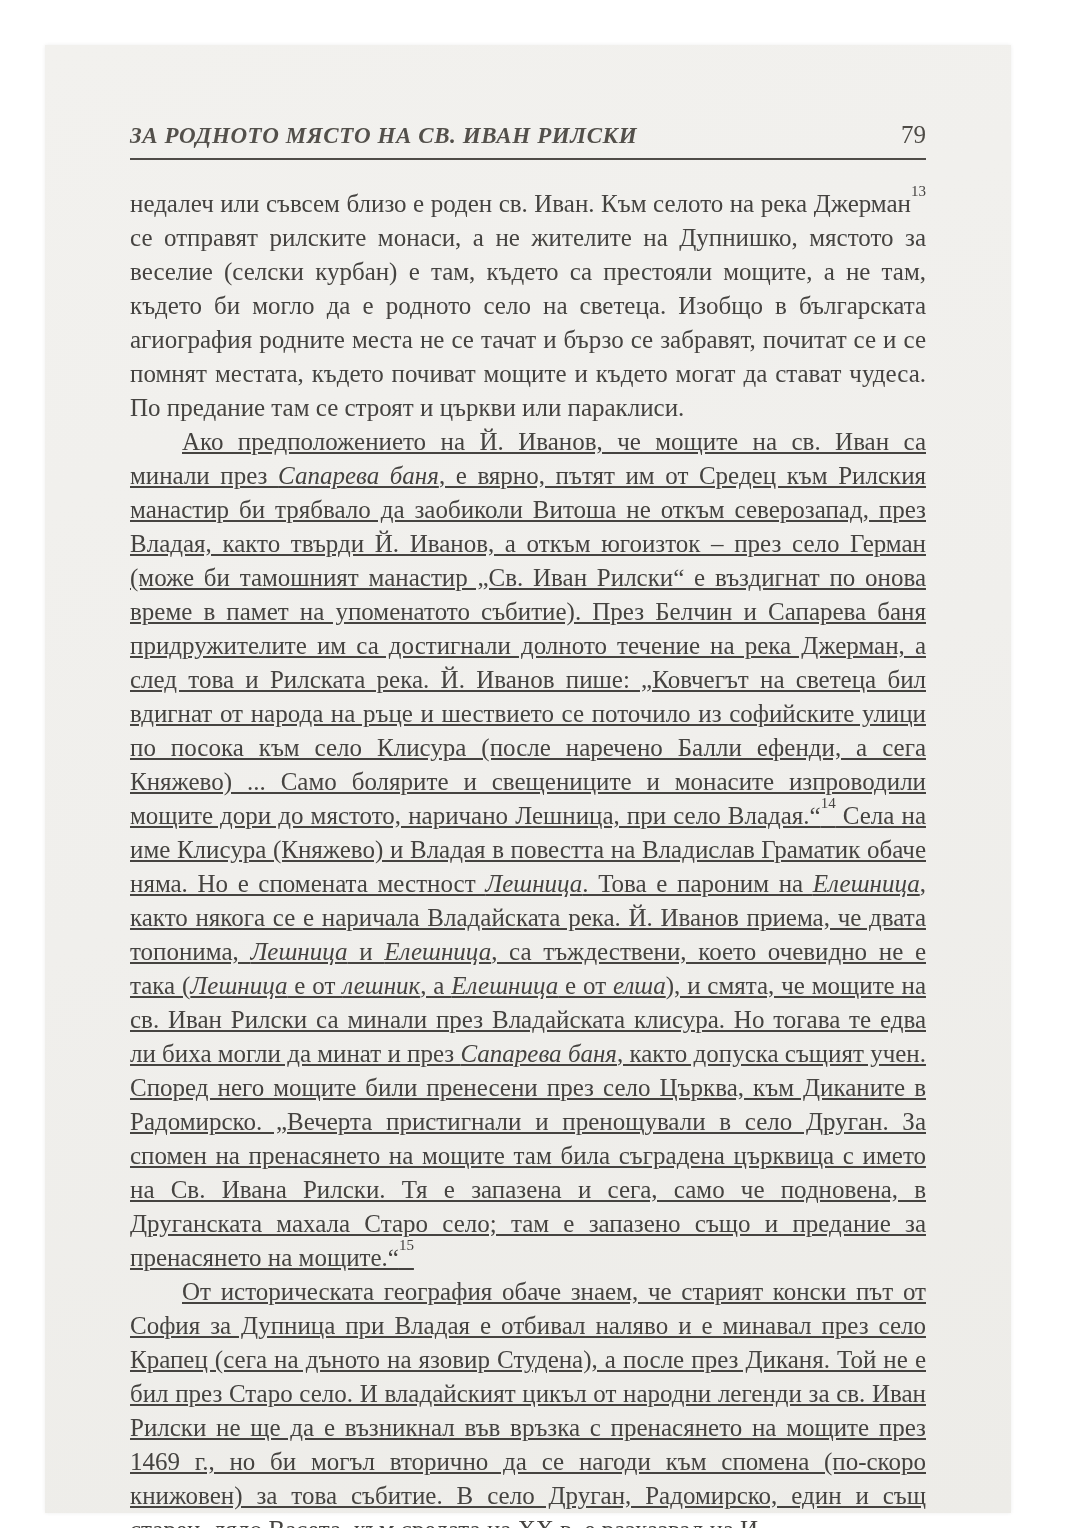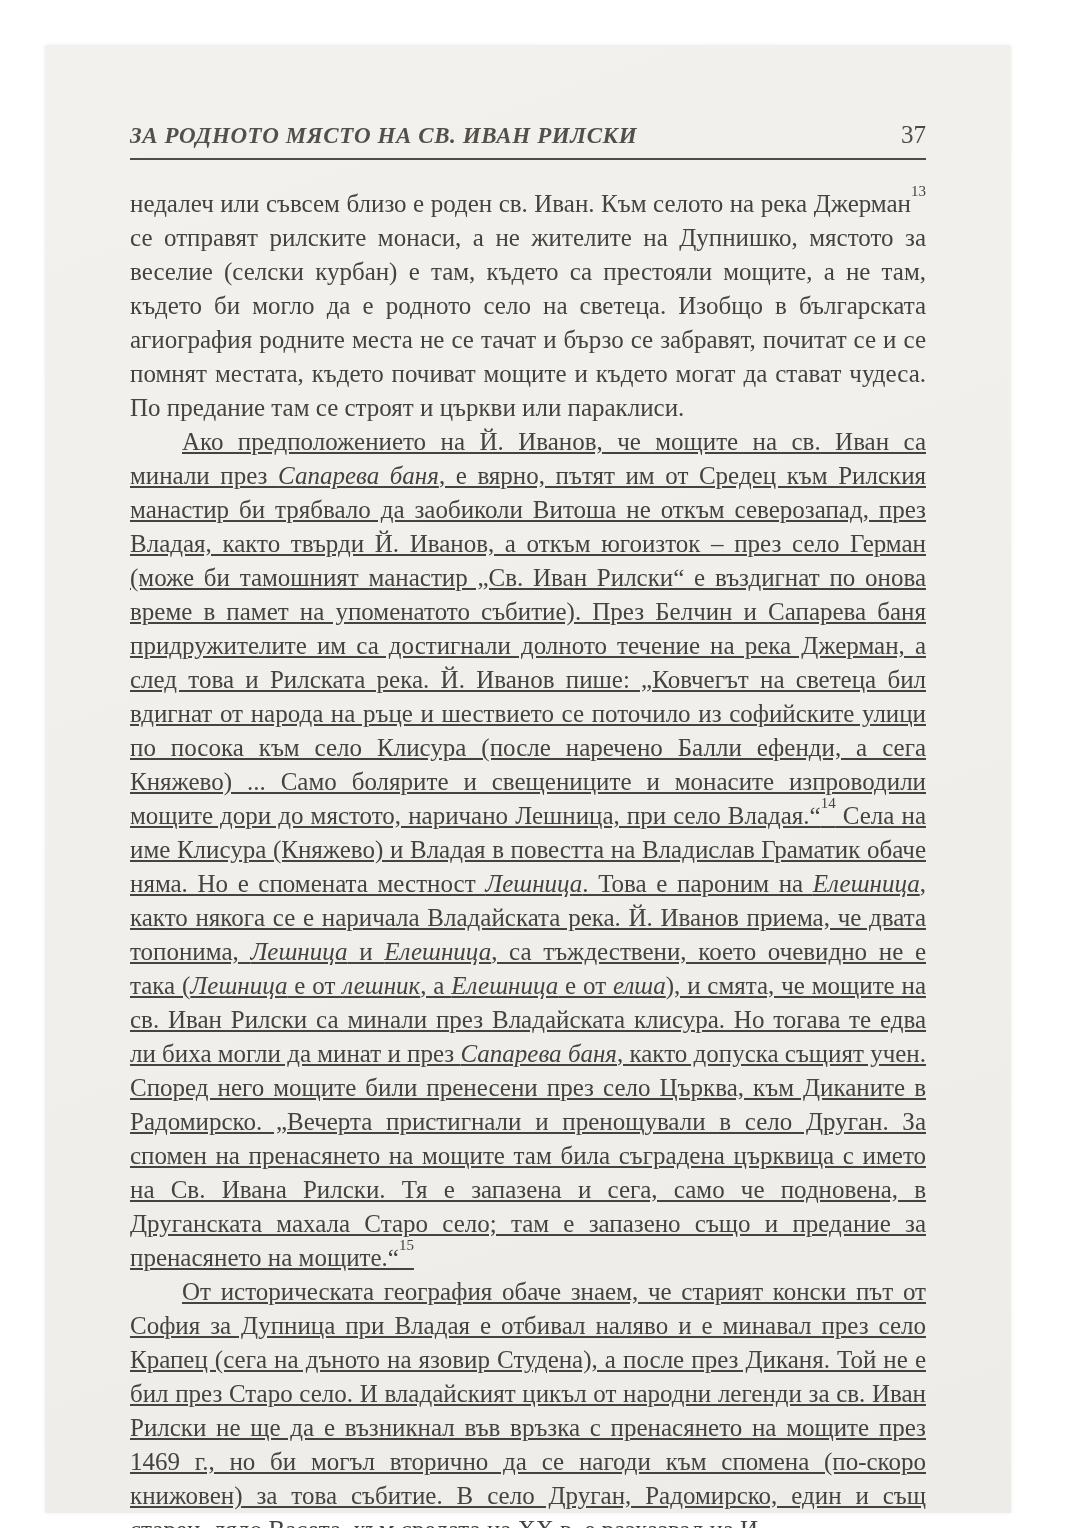--- a/index.html
+++ b/index.html
@@ -61,21 +61,21 @@
   }
   .body-text i { font-style: italic; }
 </style>
 </head>
 <body>
 
 <div class="scan-page">
   <div class="page-inner">
     <div class="running-header">
       <span class="rh-title">ЗА РОДНОТО МЯСТО НА СВ. ИВАН РИЛСКИ</span>
-      <span class="rh-num">37</span>
+      <span class="rh-num">79</span>
     </div>
     <div class="header-rule"></div>
     <div class="body-text">
         <p class="para"><span>недалеч или съвсем близо е роден св. Иван. Към селото на река Джерман</span><sup>13</sup><span> се отправят рилските монаси, а не жителите на Дупнишко, мястото за веселие (селски курбан) е там, където са престояли мощите, а не там, където би могло да е родното село на светеца. Изобщо в българската агиография родните места не се тачат и бързо се забравят, почитат се и се помнят местата, където почиват мощите и където могат да стават чудеса. По предание там се строят и църкви или параклиси.</span></p>
         <p class="para indent"><span>Ако предположението на Й. Иванов, че мощите на св. Иван са минали през </span><i>Сапарева баня</i><span>, е вярно, пътят им от Средец към Рилския манастир би трябвало да заобиколи Витоша не откъм северозапад, през Владая, както твърди Й. Иванов, а откъм югоизток – през село Герман (може би тамошният манастир „Св. Иван Рилски“ е въздигнат по онова време в памет на упоменатото събитие). През Белчин и Сапарева баня придружителите им са достигнали долното течение на река Джерман, а след това и Рилската река. Й. Иванов пише: „Ковчегът на светеца бил вдигнат от народа на ръце и шествието се поточило из софийските улици по посока към село Клисура (после наречено Балли ефенди, а сега Княжево) ... Само болярите и свещениците и монасите изпроводили мощите дори до мястото, наричано Лешница, при село Владая.“</span><sup>14</sup><span> Села на име Клисура (Княжево) и Владая в повестта на Владислав Граматик обаче няма. Но е спомената местност </span><i>Лешница</i><span>. Това е пароним на </span><i>Елешница</i><span>, както някога се е наричала Владайската река. Й. Иванов приема, че двата топонима, </span><i>Лешница</i><span> и </span><i>Елешница</i><span>, са тъждествени, което очевидно не е така (</span><i>Лешница</i><span> е от </span><i>лешник</i><span>, а </span><i>Елешница</i><span> е от </span><i>елша</i><span>), и смята, че мощите на св. Иван Рилски са минали през Владайската клисура. Но тогава те едва ли биха могли да минат и през </span><i>Сапарева баня</i><span>, както допуска същият учен. Според него мощите били пренесени през село Църква, към Диканите в Радомирско. „Вечерта пристигнали и пренощували в село Друган. За спомен на пренасянето на мощите там била съградена църквица с името на Св. Ивана Рилски. Тя е запазена и сега, само че подновена, в Друганската махала Старо село; там е запазено също и предание за пренасянето на мощите.“</span><sup>15</sup></p>
         <p class="para indent"><span>От историческата география обаче знаем, че старият конски път от София за Дупница при Владая е отбивал наляво и е минавал през село Крапец (сега на дъното на язовир Студена), а после през Диканя. Той не е бил през Старо село. И владайският цикъл от народни легенди за св. Иван Рилски не ще да е възникнал във връзка с пренасянето на мощите през 1469 г., но би могъл вторично да се нагоди към спомена (по-скоро книжовен) за това събитие. В село Друган, Радомирско, един и същ старец, дядо Васета, към средата на ХХ в. е разказвал на И.</span></p>
       </div>
   </div>
 </div>
 

